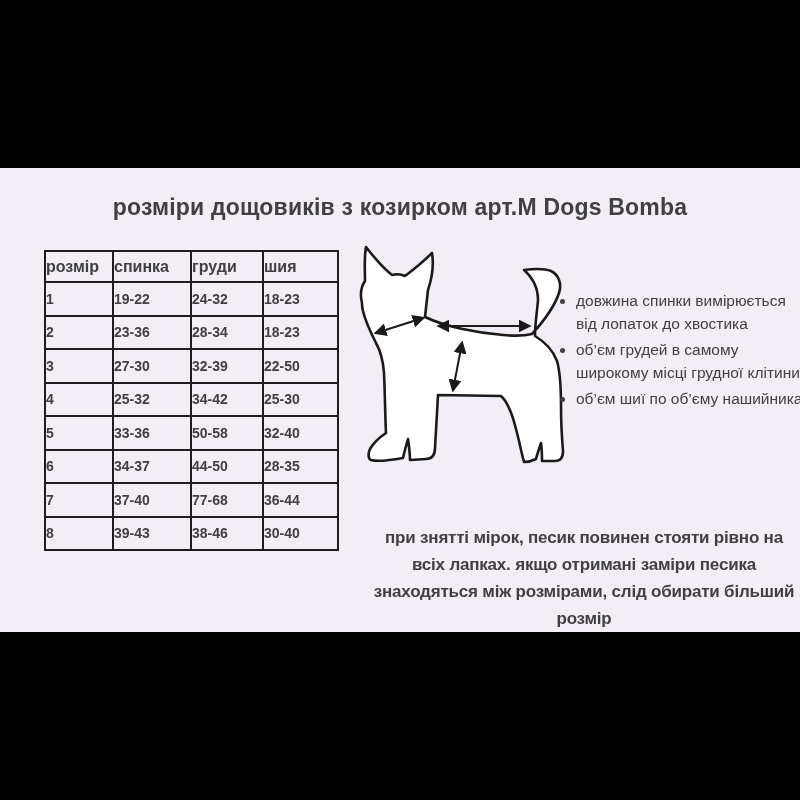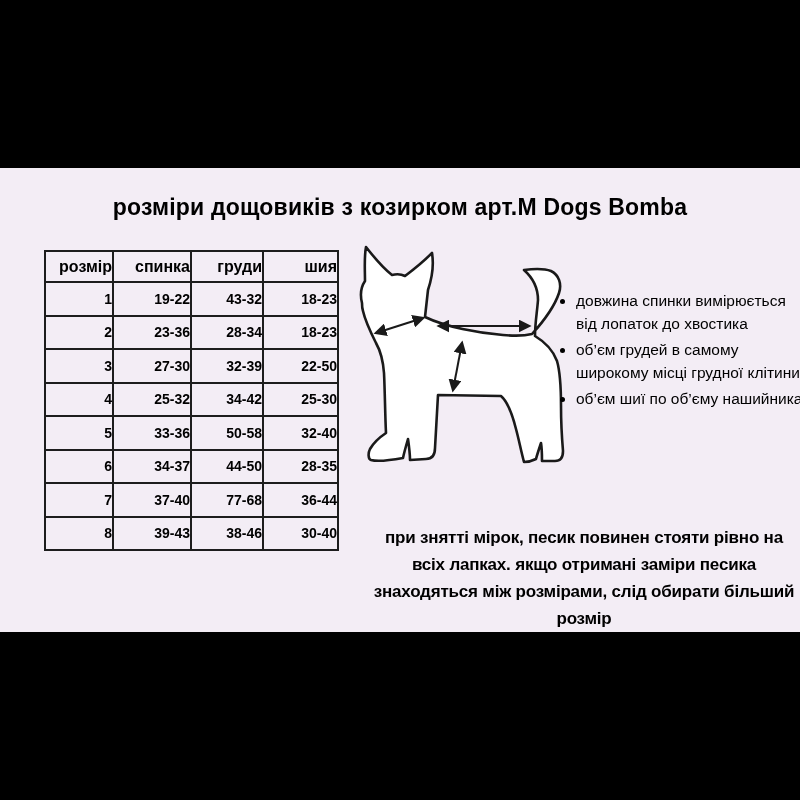--- a/index.html
+++ b/index.html
@@ -1,38 +1,38 @@
 <!DOCTYPE html>
 <html><head>
 <meta charset="utf-8">
 <style>
   html,body{margin:0;padding:0;}
   .stage{
     position:relative;width:800px;height:800px;overflow:hidden;
     background:#f3edf5;
     font-family:"Liberation Sans","DejaVu Sans",sans-serif;
-    color:#000000;
+    color:#404040;
   }
   .bar{position:absolute;left:0;width:800px;background:#000;}
   .bar.top{top:0;height:168px;}
   .bar.bottom{top:632px;height:168px;}
   .content{position:absolute;left:0;top:168px;width:800px;height:464px;}
 
   .title{
     position:absolute;top:22px;left:0;width:800px;margin:0;
     text-align:center;font-size:23px;font-weight:700;letter-spacing:.2px;
     line-height:34px;
   }
 
   table.size-table{
     position:absolute;left:44px;top:82px;
     border-collapse:collapse;table-layout:fixed;
   }
   .size-table th,.size-table td{
-    border:2px solid #1d1d1d;text-align:right;vertical-align:middle;
+    border:2px solid #1d1d1d;text-align:left;vertical-align:middle;
     padding:0;background:transparent;
   }
   .size-table th{height:29px;font-size:16px;font-weight:700;}
   .size-table td{height:31.5px;font-size:14px;font-weight:700;}
   .col-size{width:68px;} .col-back{width:78px;} .col-chest{width:72px;} .col-neck{width:75px;}
 
   .dog-svg{position:absolute;left:358px;top:75px;width:215px;height:230px;}
 
   ul.notes{
     position:absolute;left:554px;top:122px;width:232px;
@@ -69,21 +69,21 @@
           <th>розмір</th>
           <th>спинка</th>
           <th>груди</th>
           <th>шия</th>
         </tr>
       </thead>
       <tbody>
         <tr>
           <td>1</td>
           <td>19-22</td>
-          <td>43-32</td>
+          <td>24-32</td>
           <td>18-23</td>
         </tr>
         <tr>
           <td>2</td>
           <td>23-36</td>
           <td>28-34</td>
           <td>18-23</td>
         </tr>
         <tr>
           <td>3</td>

